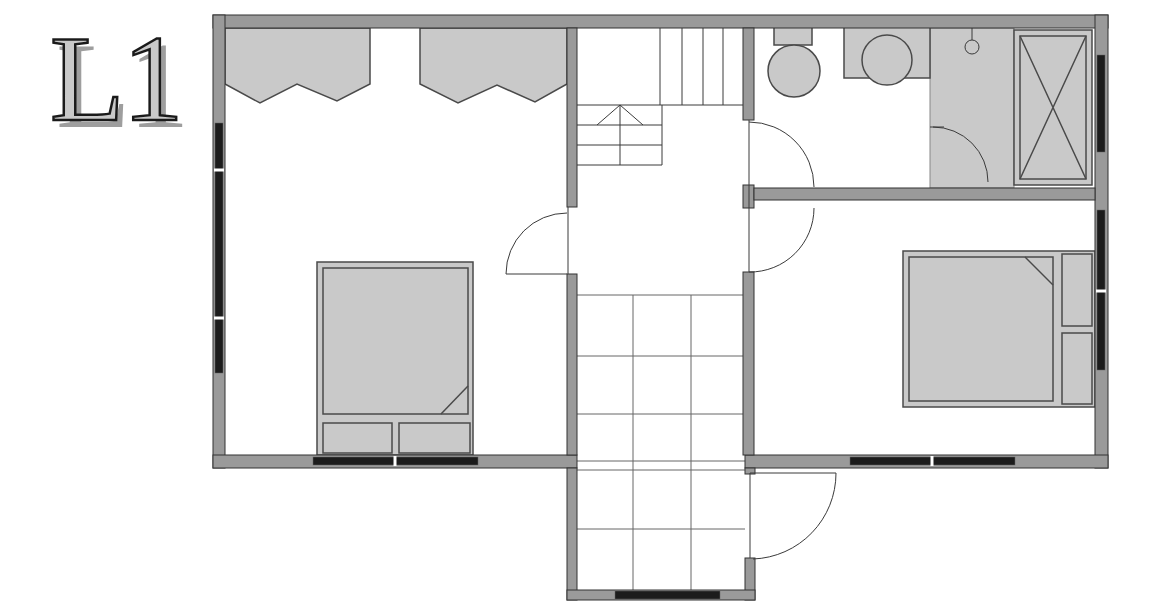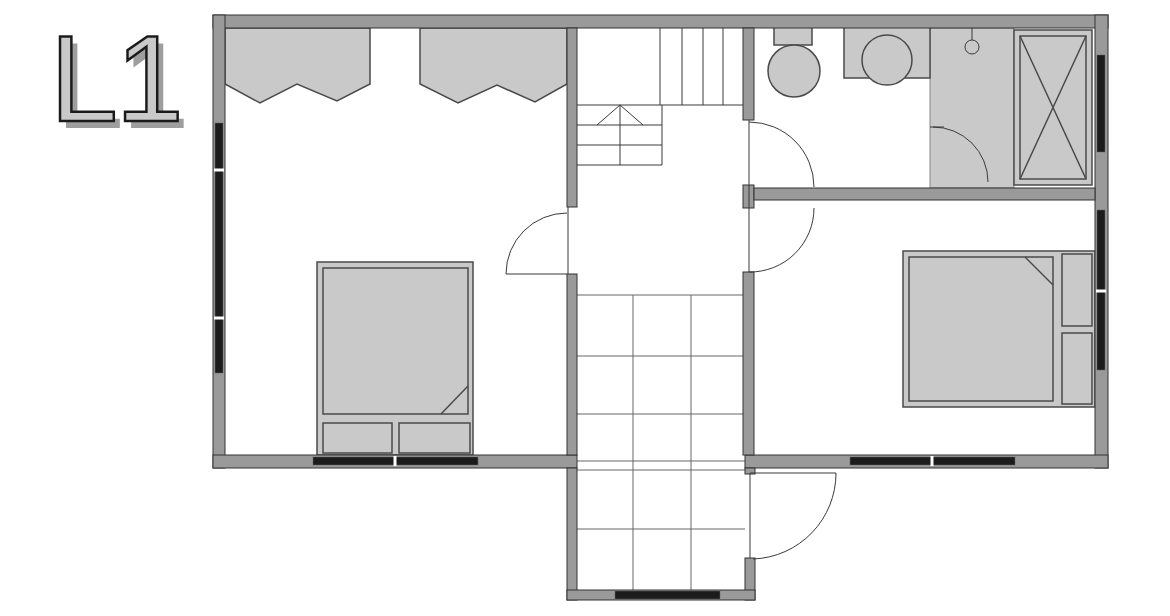--- a/index.html
+++ b/index.html
@@ -16,21 +16,21 @@
   .wall{fill:var(--wall-fill);stroke:var(--wall-stroke);stroke-width:1;}
   .zone{fill:var(--furniture-fill);stroke:#888888;stroke-width:1;}
   .furn{fill:var(--furniture-fill);stroke:var(--furniture-stroke);stroke-width:1.5;}
   .furnline{fill:none;stroke:var(--furniture-stroke);stroke-width:1.5;}
   .thin{fill:none;stroke:var(--line);stroke-width:1;}
   .grid{fill:none;stroke:var(--grid-line);stroke-width:1;}
   .win{fill:var(--window-band);stroke:#666666;stroke-width:0.5;}
   .winbreak{stroke:#ffffff;stroke-width:3;fill:none;}
   .level-label{
     position:absolute;left:50px;top:18px;
-    font-family:Liberation Sans, sans-serif;font-size:122px;line-height:1;
+    font-family:Liberation Serif, serif;font-size:122px;line-height:1;
     color:var(--label-fill);
     -webkit-text-stroke:2.5px var(--label-outline);
     text-shadow:6px 7px 0 var(--label-shadow);
     letter-spacing:-2px;user-select:none;
   }
 </style>
 </head>
 <body>
 
 <div class="stage">

